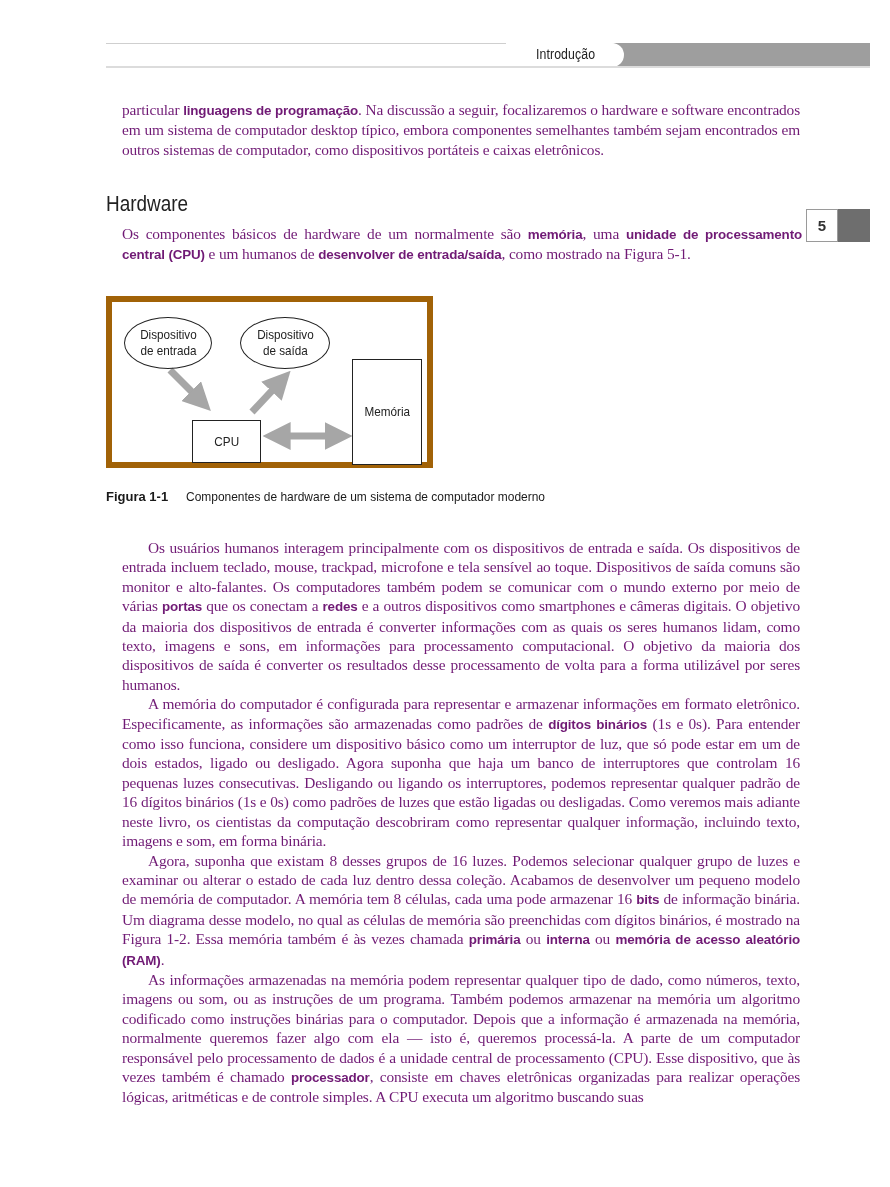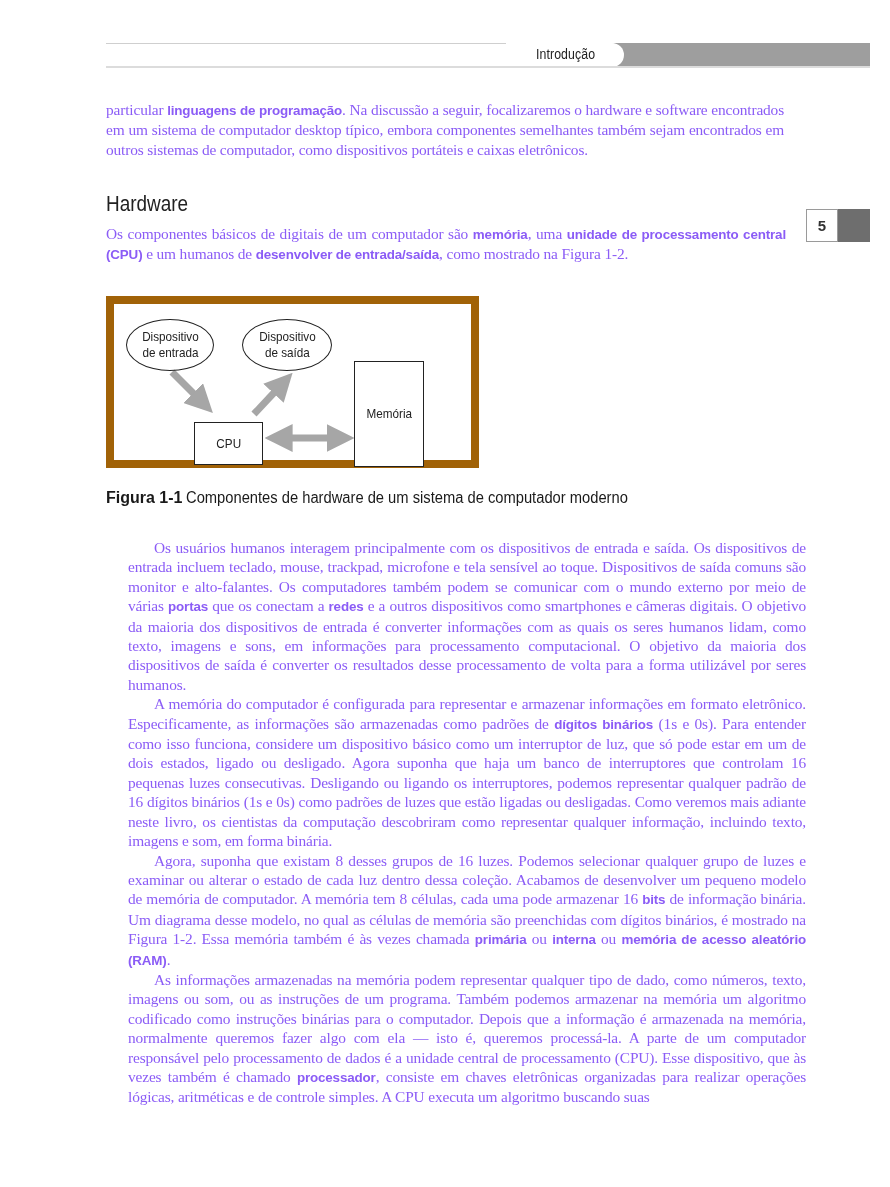--- a/index.html
+++ b/index.html
@@ -13,36 +13,36 @@
     .rh-gray { position: absolute; left: 508px; top: 0; width: 256px; height: 24px; background: #9e9e9e; }
     .rh-pill { position: absolute; left: 400px; top: 0; width: 118px; height: 24px; background: #ffffff; border-radius: 0 12px 12px 0; }
     .rh-title { position: absolute; left: 430px; top: 3px; font-family: "Liberation Sans", sans-serif; font-size: 14px; color: #222; transform: scaleX(0.88); transform-origin: left; letter-spacing: 0.1px; }
 
     
     .page-tab { position: absolute; left: 806px; top: 209px; width: 64px; height: 33px; }
     .page-tab-num { position: absolute; left: 0; top: 0; width: 30px; height: 31px; border: 1px solid #9a9a9a; background: #fff; font-family: "Liberation Sans", sans-serif; font-weight: bold; font-size: 15px; color: #333; text-align: center; line-height: 31px; }
     .page-tab-fill { position: absolute; left: 32px; top: 0; width: 32px; height: 33px; background: #6e6e6e; }
 
     
-    .text { position: absolute; left: 106px; width: 678px; font-family: "DejaVu Serif", "Liberation Serif", serif; font-size: 13.6px; line-height: 19.4px; text-align: justify; color: #8b5cf6; }
+    .text { position: absolute; left: 122px; width: 678px; font-family: "DejaVu Serif", "Liberation Serif", serif; font-size: 13.6px; line-height: 19.4px; text-align: justify; color: #701a75; }
     .text p { margin: 0; }
     .text p.indent { text-indent: 26px; }
     .text b { font-family: "Liberation Sans", sans-serif; font-weight: bold; font-size: 13.4px; }
     .serif-tight { font-family: "Liberation Serif", serif; font-size: 15.4px; line-height: 19.4px; letter-spacing: -0.15px; }
 
     .section-heading { position: absolute; left: 106px; top: 191px; font-family: "Liberation Sans", sans-serif; font-size: 22px; color: #222; transform: scaleX(0.86); transform-origin: left; }
 
     
-    .figure-frame { position: absolute; left: 106px; top: 296px; width: 373px; height: 172px; border: 8px solid #a16207; box-sizing: border-box; }
+    .figure-frame { position: absolute; left: 106px; top: 296px; width: 327px; height: 172px; border: 6px solid #a16207; box-sizing: border-box; }
     .fig-label { font-family: "Liberation Sans", sans-serif; font-size: 13px; color: #222; text-align: center; line-height: 16px; transform: scaleX(0.9); }
     .ellipse { position: absolute; border: 1.5px solid #222; border-radius: 50%; box-sizing: border-box; display: flex; align-items: center; justify-content: center; }
     .box { position: absolute; border: 1.5px solid #222; box-sizing: border-box; display: flex; align-items: center; justify-content: center; background: #fff; }
     .arrows { position: absolute; left: 0; top: 0; width: 327px; height: 172px; }
 
-    .caption { position: absolute; left: 106px; top: 489px; font-family: "Liberation Sans", sans-serif; font-size: 16px; color: #1a1a1a; white-space: nowrap; }
+    .caption { position: absolute; left: 106px; top: 489px; font-family: "Liberation Sans", sans-serif; font-size: 13px; color: #1a1a1a; white-space: nowrap; }
     .caption-label { font-weight: bold; display: inline-block; width: 80px; }
     .caption-text { display: inline-block; transform: scaleX(0.92); transform-origin: left; }
   </style>
 </head>
 <body>
 
 <div class="page">
 
   <div class="running-header">
     <div class="rh-line-top"></div>
@@ -57,21 +57,21 @@
     <div class="page-tab-fill"></div>
   </div>
 
   <div class="text serif-tight" style="top: 100px;">
     <p><span>particular </span><b>linguagens de programação</b><span>. Na discussão a seguir, focalizaremos o hardware e software encontrados em um sistema de computador desktop típico, embora componentes semelhantes também sejam encontrados em outros sistemas de computador, como dispositivos portáteis e caixas eletrônicos.</span></p>
   </div>
 
   <div class="section-heading">Hardware</div>
 
   <div class="text serif-tight" style="top: 224px; width: 680px;">
-    <p><span>Os componentes básicos de digitais de um computador são </span><b>memória</b><span>, uma </span><b>unidade de processamento central (CPU)</b><span> e um humanos de </span><b>desenvolver de entrada/saída</b><span>, como mostrado na Figura 1-2.</span></p>
+    <p><span>Os componentes básicos de hardware de um normalmente são </span><b>memória</b><span>, uma </span><b>unidade de processamento central (CPU)</b><span> e um humanos de </span><b>desenvolver de entrada/saída</b><span>, como mostrado na Figura 5-1.</span></p>
   </div>
 
   <div class="figure-frame">
     <svg class="arrows" viewBox="0 0 327 172">
       <defs>
         <marker id="ah" markerWidth="4" markerHeight="4" refX="2.2" refY="2" orient="auto" markerUnits="strokeWidth">
           <path d="M0,0 L4,2 L0,4 z" fill="#a6a6a6"></path>
         </marker>
         <marker id="ahs" markerWidth="4" markerHeight="4" refX="1.8" refY="2" orient="auto-start-reverse" markerUnits="strokeWidth">
           <path d="M0,0 L4,2 L0,4 z" fill="#a6a6a6"></path>
@@ -99,20 +99,20 @@
     </div>
     <div class="box" style="left: 80px; top: 118px; width: 69px; height: 43px;">
       <div class="fig-label">CPU</div>
     </div>
   </div>
 
   <div class="caption">
     <span class="caption-label">Figura 1-1</span><span class="caption-text">Componentes de hardware de um sistema de computador moderno</span>
   </div>
 
-  <div class="text serif-tight" style="top: 538px; margin-left: 22px;">
+  <div class="text serif-tight" style="top: 538px;">
     <p class="indent"><span>Os usuários humanos interagem principalmente com os dispositivos de entrada e saída. Os dispositivos de entrada incluem teclado, mouse, trackpad, microfone e tela sensível ao toque. Dispositivos de saída comuns são monitor e alto-falantes. Os computadores também podem se comunicar com o mundo externo por meio de várias </span><b>portas</b><span> que os conectam a </span><b>redes</b><span> e a outros dispositivos como smartphones e câmeras digitais. O objetivo da maioria dos dispositivos de entrada é converter informações com as quais os seres humanos lidam, como texto, imagens e sons, em informações para processamento computacional. O objetivo da maioria dos dispositivos de saída é converter os resultados desse processamento de volta para a forma utilizável por seres humanos.</span></p>
     <p class="indent"><span>A memória do computador é configurada para representar e armazenar informações em formato eletrônico. Especificamente, as informações são armazenadas como padrões de </span><b>dígitos binários</b><span> (1s e 0s). Para entender como isso funciona, considere um dispositivo básico como um interruptor de luz, que só pode estar em um de dois estados, ligado ou desligado. Agora suponha que haja um banco de interruptores que controlam 16 pequenas luzes consecutivas. Desligando ou ligando os interruptores, podemos representar qualquer padrão de 16 dígitos binários (1s e 0s) como padrões de luzes que estão ligadas ou desligadas. Como veremos mais adiante neste livro, os cientistas da computação descobriram como representar qualquer informação, incluindo texto, imagens e som, em forma binária.</span></p>
     <p class="indent"><span>Agora, suponha que existam 8 desses grupos de 16 luzes. Podemos selecionar qualquer grupo de luzes e examinar ou alterar o estado de cada luz dentro dessa coleção. Acabamos de desenvolver um pequeno modelo de memória de computador. A memória tem 8 células, cada uma pode armazenar 16 </span><b>bits</b><span> de informação binária. Um diagrama desse modelo, no qual as células de memória são preenchidas com dígitos binários, é mostrado na Figura 1-2. Essa memória também é às vezes chamada </span><b>primária</b><span> ou </span><b>interna</b><span> ou </span><b>memória de acesso aleatório (RAM)</b><span>.</span></p>
     <p class="indent"><span>As informações armazenadas na memória podem representar qualquer tipo de dado, como números, texto, imagens ou som, ou as instruções de um programa. Também podemos armazenar na memória um algoritmo codificado como instruções binárias para o computador. Depois que a informação é armazenada na memória, normalmente queremos fazer algo com ela — isto é, queremos processá-la. A parte de um computador responsável pelo processamento de dados é a unidade central de processamento (CPU). Esse dispositivo, que às vezes também é chamado </span><b>processador</b><span>, consiste em chaves eletrônicas organizadas para realizar operações lógicas, aritméticas e de controle simples. A CPU executa um algoritmo buscando suas</span></p>
   </div>
 
 </div>
 
 </body></html>

